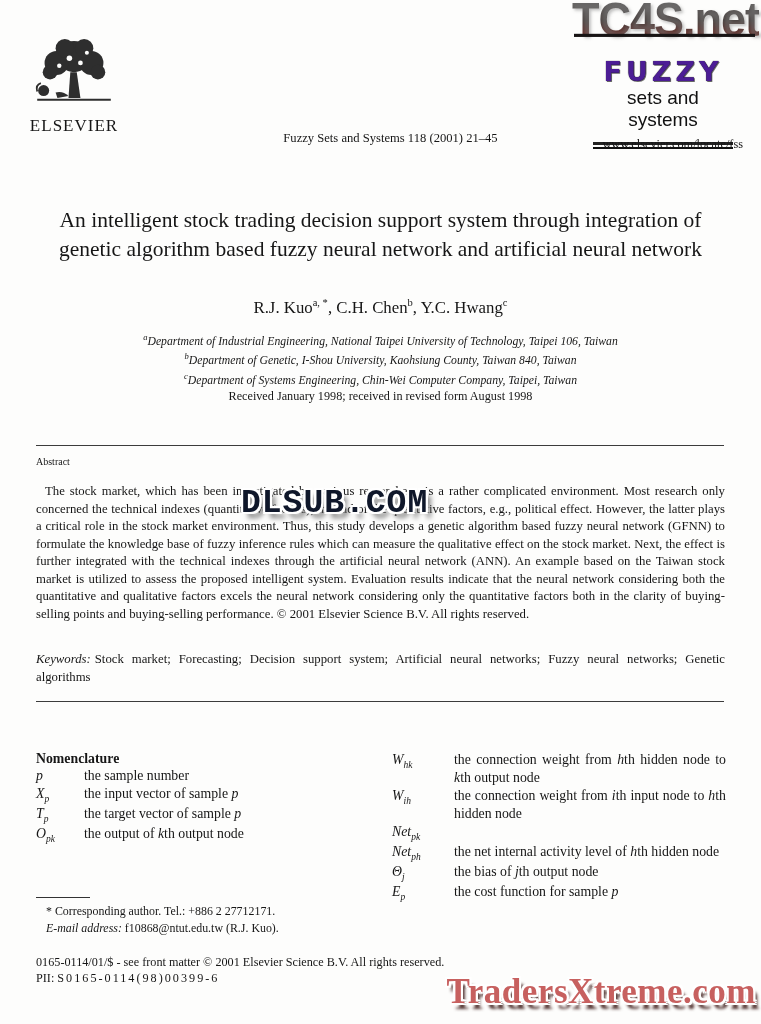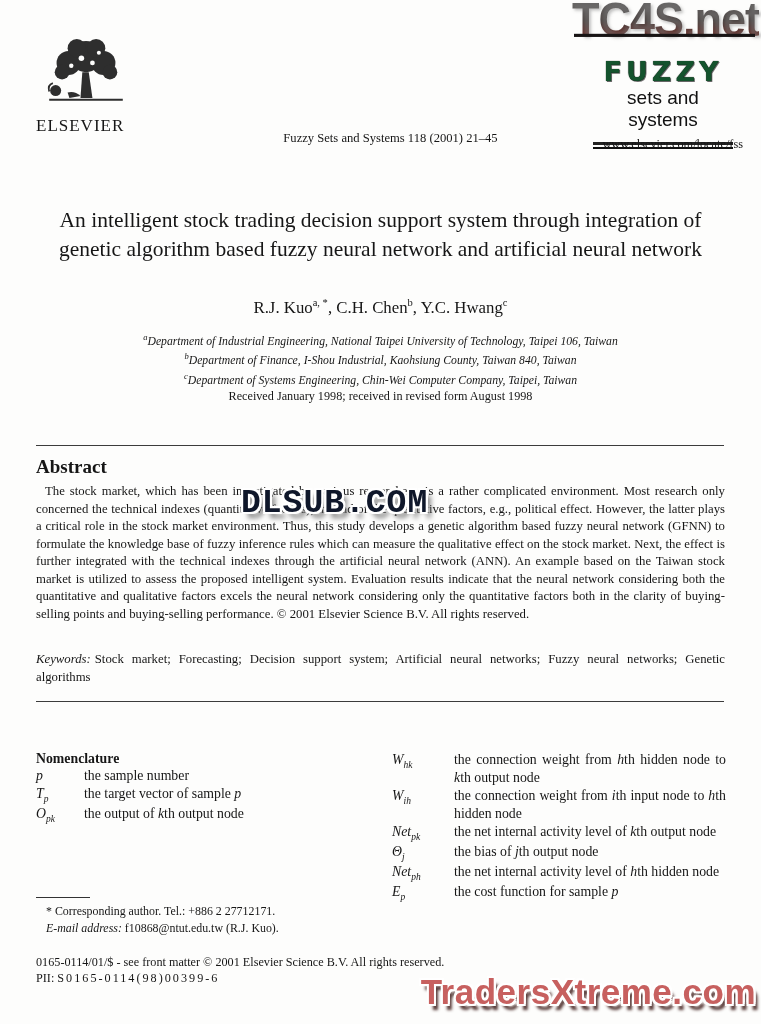--- a/index.html
+++ b/index.html
@@ -3,21 +3,21 @@
 <meta charset="utf-8">
 <style>
   * { margin:0; padding:0; box-sizing:border-box; }
   html,body { background:#e8e8e8; }
   .page {
     position:relative; width:761px; height:1024px; margin:0 auto;
     background:#fdfdfc; overflow:hidden;
     font-family:"Liberation Serif", serif; color:#161616;
   }
   
-  .elsevier-block { position:absolute; left:36px; top:34px; width:100px; text-align:left; }
+  .elsevier-block { position:absolute; left:24px; top:34px; width:100px; text-align:center; }
   .elsevier-block svg { display:block; margin:0 auto; }
   .elsevier-name { font-size:17px; letter-spacing:1px; margin-top:2px; }
   .citation { position:absolute; left:0; top:131px; width:100%; text-align:center; font-size:12.6px;padding-left:20px; }
   .right-head { position:absolute; top:0; right:0; width:200px; }
   .wm-top {
     position:absolute; top:-4px; right:2px;
     font-family:"Liberation Sans", sans-serif; font-weight:800;
     font-size:45px; letter-spacing:-1px; line-height:1;
     transform:scaleY(1.05); transform-origin:top; color:#4a403e;
     text-shadow:2px 2px 3px rgba(120,120,120,.45);
@@ -25,38 +25,38 @@
   @supports (-webkit-background-clip: text) {
     .wm-top{
       background:linear-gradient(180deg,#6b6b6b 10%,#4c4442 52%,#6d2d27 88%);
       -webkit-background-clip:text; background-clip:text; color:transparent;
     }
   }
   .wm-top::after { content:""; position:absolute; left:2px; right:4px; bottom:6px; height:3px; background:#181414; }
   .fuzzy-block { position:absolute; top:58px; right:26px; width:144px; text-align:center; }
   .fuzzy-title {
     font-family:"DejaVu Sans", sans-serif; font-weight:bold; font-size:27px;
-    letter-spacing:4px; color:#14532d; line-height:1;
+    letter-spacing:4px; color:#4c1d95; line-height:1;
     text-shadow:0 0 1px #000, 1px 1px 0 rgba(0,0,0,.55);
   }
   .fuzzy-sub { font-family:"Liberation Sans", sans-serif; font-size:19px; color:#111; margin-top:2px; }
   .fuzzy-rule { margin:11px auto 0; width:140px; height:7px; border-top:3px solid #232323; border-bottom:2px solid #0f0f0f; }
   .site-link { position:absolute; top:137px; right:18px; font-size:12.3px; }
   
   .title { position:absolute; top:206px; left:0; width:100%; text-align:center; }
   .title-inner { display:inline-block; max-width:698px; font-size:21.5px; line-height:1.36; }
   .authors { position:absolute; top:297px; width:100%; text-align:center; font-size:16.8px; }
   .authors sup { font-size:10.5px; }
   .affils { position:absolute; top:331px; width:100%; text-align:center; font-style:italic; font-size:11.7px; line-height:1.5; }
   .affils sup { font-size:8.5px; }
   .received { position:absolute; top:389px; width:100%; text-align:center; font-size:12.2px; }
   
   .rule-full { position:absolute; left:36px; width:688px; border-top:1.4px solid #3c3c3c; }
   .r1 { top:445px; } .r2 { top:701px; }
-  .abs-head { position:absolute; top:456px; left:36px; font-weight:bold; font-size:19px; }
+  .abs-head { position:absolute; top:456px; left:36px; font-weight:normal; font-size:10px; }
   .abs-body { position:absolute; top:483px; left:36px; width:689px; font-size:12.75px; line-height:1.375; text-align:justify; text-indent:9px; }
   .keywords { position:absolute; top:651px; left:36px; width:689px; font-size:12.75px; line-height:1.4; text-align:justify; }
   .kw-label { font-style:italic; margin-right:4px; }
   
   .nom-left  { position:absolute; top:751px; left:36px;  width:334px; font-size:13.8px; }
   .nom-right { position:absolute; top:751px; left:392px; width:334px; font-size:13.8px; }
   .nom-heading { font-weight:bold; font-size:13.8px; margin-bottom:0; }
   .nom-row { display:flex; line-height:1.3; }
   .nom-sym { flex:0 0 48px; font-style:italic; }
   .nom-right .nom-sym { flex-basis:62px; }
@@ -76,21 +76,21 @@
     position:absolute; top:487px; left:241px;
     font-family:Liberation Mono, monospace; font-weight:bold; font-size:33px;
     letter-spacing:1px; line-height:1; color:#0f172a;
     text-shadow:
       -2px -2px 0 #fff, 2px -2px 0 #fff, -2px 2px 0 #fff, 2px 2px 0 #fff,
       -2px 0 0 #fff, 2px 0 0 #fff, 0 -2px 0 #fff, 0 2px 0 #fff,
       5px 6px 5px rgba(100,100,100,.8);
   }
   .wm-bottom {
     position:absolute; top:974px; right:5px;
-    font-family:Liberation Sans, sans-serif; font-weight:bold; font-size:35px;
+    font-family:Liberation Serif, serif; font-weight:bold; font-size:35px;
     letter-spacing:0.5px; line-height:1; color:#c7605f;
     text-shadow:
       -2px -2px 0 #fff, 2px -2px 0 #fff, -2px 2px 0 #fff, 2px 2px 0 #fff,
       -2px 0 0 #fff, 2px 0 0 #fff, 0 -2px 0 #fff, 0 2px 0 #fff,
       4px 6px 3px rgba(55,20,18,.85);
   }
 </style>
 </head>
 <body>
 
@@ -139,21 +139,21 @@
   <div class="title">
     <div class="title-inner">An intelligent stock trading decision support system through integration of genetic algorithm based fuzzy neural network and artificial neural network</div>
   </div>
 
   <div class="authors">
     <span>R.J. Kuo</span><sup>a, *</sup><span>, </span><span>C.H. Chen</span><sup>b</sup><span>, </span><span>Y.C. Hwang</span><sup>c</sup>
   </div>
 
   <div class="affils">
     <div><sup>a</sup><span>Department of Industrial Engineering, National Taipei University of Technology, Taipei 106, Taiwan</span></div>
-    <div><sup>b</sup><span>Department of Finance, I-Shou Industrial, Kaohsiung County, Taiwan 840, Taiwan</span></div>
+    <div><sup>b</sup><span>Department of Genetic, I-Shou University, Kaohsiung County, Taiwan 840, Taiwan</span></div>
     <div><sup>c</sup><span>Department of Systems Engineering, Chin-Wei Computer Company, Taipei, Taiwan</span></div>
   </div>
 
   <div class="received">Received January 1998; received in revised form August 1998</div>
 
   <div class="rule-full r1"></div>
   <div class="abs-head">Abstract</div>
   <div class="abs-body">The stock market, which has been investigated by various researchers, is a rather complicated environment. Most research only concerned the technical indexes (quantitative factors), instead of the qualitative factors, e.g., political effect. However, the latter plays a critical role in the stock market environment. Thus, this study develops a genetic algorithm based fuzzy neural network (GFNN) to formulate the knowledge base of fuzzy inference rules which can measure the qualitative effect on the stock market. Next, the effect is further integrated with the technical indexes through the artificial neural network (ANN). An example based on the Taiwan stock market is utilized to assess the proposed intelligent system. Evaluation results indicate that the neural network considering both the quantitative and qualitative factors excels the neural network considering only the quantitative factors both in the clarity of buying-selling points and buying-selling performance.  © 2001 Elsevier Science B.V. All rights reserved.</div>
 
   <div class="wm-mid">DLSUB.COM</div>
@@ -164,20 +164,24 @@
   <div class="rule-full r2"></div>
 
   <div class="nom-left">
     <div class="nom-heading">Nomenclature</div>
     <div id="nom-left-rows">
         <div class="nom-row">
           <span class="nom-sym"><em>p</em></span>
           <span class="nom-desc"><span>the sample number</span></span>
         </div>
         <div class="nom-row">
+          <span class="nom-sym"><em>X</em><sub><em>p</em></sub></span>
+          <span class="nom-desc"><span>the input vector of sample </span><em>p</em></span>
+        </div>
+        <div class="nom-row">
           <span class="nom-sym"><em>T</em><sub><em>p</em></sub></span>
           <span class="nom-desc"><span>the target vector of sample </span><em>p</em></span>
         </div>
         <div class="nom-row">
           <span class="nom-sym"><em>O</em><sub><em>pk</em></sub></span>
           <span class="nom-desc"><span>the output of </span><em>k</em><span>th output node</span></span>
         </div>
       </div>
   </div>
   <div class="nom-right">
@@ -185,29 +189,28 @@
         <div class="nom-row">
           <span class="nom-sym"><em>W</em><sub><em>hk</em></sub></span>
           <span class="nom-desc"><span>the connection weight from </span><em>h</em><span>th hidden node to </span><em>k</em><span>th output node</span></span>
         </div>
         <div class="nom-row">
           <span class="nom-sym"><em>W</em><sub><em>ih</em></sub></span>
           <span class="nom-desc"><span>the connection weight from </span><em>i</em><span>th input node to </span><em>h</em><span>th hidden node</span></span>
         </div>
         <div class="nom-row">
           <span class="nom-sym"><em>Net</em><sub><em>pk</em></sub></span>
-          <span class="nom-desc"><span>the net internal activity level of </span><em>k</em><span>th output node</span></span>
+        </div>
+        <div class="nom-row">
+          <span class="nom-sym"><em>Net</em><sub><em>ph</em></sub></span>
+          <span class="nom-desc"><span>the net internal activity level of </span><em>h</em><span>th hidden node</span></span>
         </div>
         <div class="nom-row">
           <span class="nom-sym"><em>Θ</em><sub><em>j</em></sub></span>
           <span class="nom-desc"><span>the bias of </span><em>j</em><span>th output node</span></span>
-        </div>
-        <div class="nom-row">
-          <span class="nom-sym"><em>Net</em><sub><em>ph</em></sub></span>
-          <span class="nom-desc"><span>the net internal activity level of </span><em>h</em><span>th hidden node</span></span>
         </div>
         <div class="nom-row">
           <span class="nom-sym"><em>E</em><sub><em>p</em></sub></span>
           <span class="nom-desc"><span>the cost function for sample </span><em>p</em></span>
         </div>
       </div>
   </div>
 
   <div class="fn-rule"></div>
   <div class="footnote">

